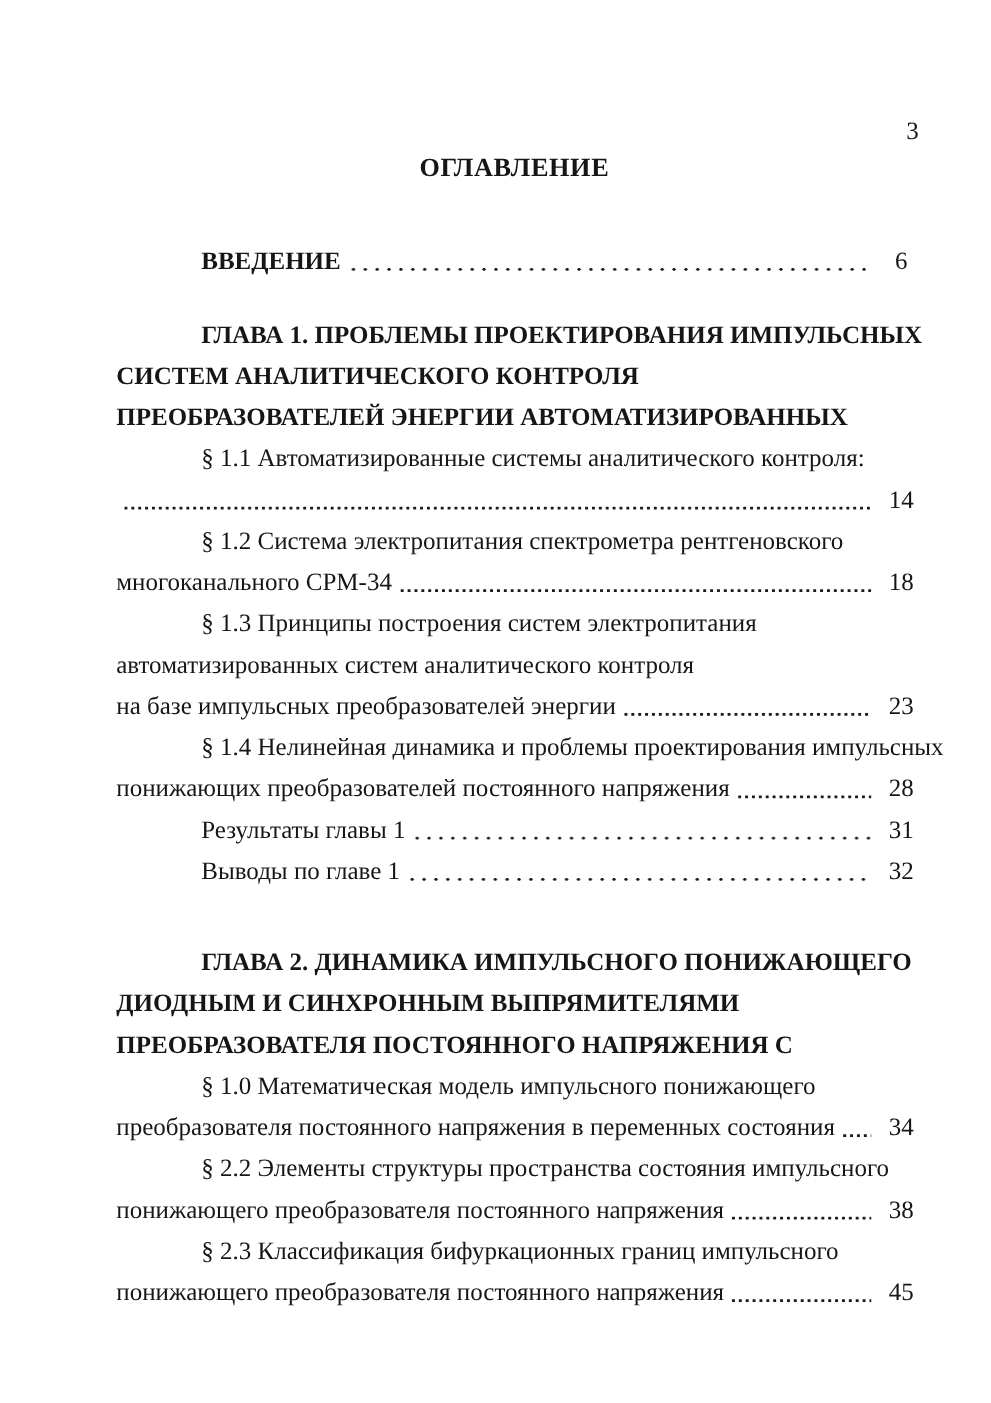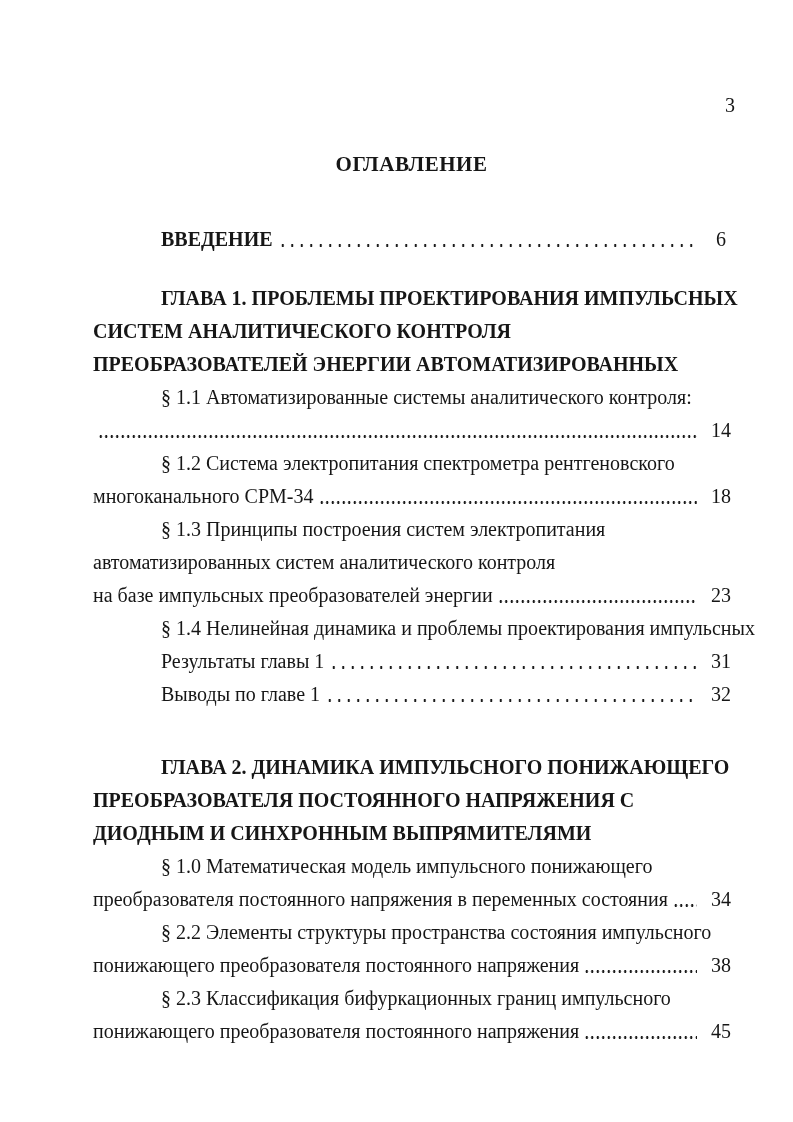--- a/index.html
+++ b/index.html
@@ -22,21 +22,20 @@
     padding: 92px 50px 0 80px;
     background: #ffffff;
   }
   .pageno-row {
     text-align: right;
     padding-right: 8px;
     font-size: 20px;
     line-height: 26px;
   }
   .doc-title {
-    margin-top: 30px;
     text-align: center;
     font-weight: bold;
     font-size: 21px;
     line-height: 33px;
     letter-spacing: 0.5px;
   }
   .toc {
     margin-top: 0;
   }
   .row {
@@ -138,45 +137,50 @@
       <div class="row">
         <span class="text">на базе импульсных преобразователей энергии</span>
         <span class="leader leader-dense"></span>
         <span class="pagenum">23</span>
       </div>
       <div class="row indent">
         <span class="text">§ 1.4 Нелинейная динамика и проблемы проектирования импульсных</span>
         <span class="leader leader-none"></span>
         <span class="pagenum"></span>
       </div>
+      <div class="row">
+        <span class="text">понижающих преобразователей постоянного напряжения</span>
+        <span class="leader leader-dense"></span>
+        <span class="pagenum">28</span>
+      </div>
       <div class="row indent">
         <span class="text">Результаты главы 1</span>
         <span class="leader leader-wide"></span>
         <span class="pagenum">31</span>
       </div>
       <div class="row indent">
         <span class="text">Выводы по главе 1</span>
         <span class="leader leader-wide"></span>
         <span class="pagenum">32</span>
       </div>
       <div class="row bold indent gap-large">
         <span class="text">ГЛАВА 2. ДИНАМИКА ИМПУЛЬСНОГО ПОНИЖАЮЩЕГО</span>
         <span class="leader leader-none"></span>
         <span class="pagenum"></span>
       </div>
       <div class="row bold">
+        <span class="text">ДИОДНЫМ И СИНХРОННЫМ ВЫПРЯМИТЕЛЯМИ</span>
+        <span class="leader leader-none"></span>
+        <span class="pagenum"></span>
+      </div>
+      <div class="row bold">
         <span class="text">ПРЕОБРАЗОВАТЕЛЯ ПОСТОЯННОГО НАПРЯЖЕНИЯ С</span>
         <span class="leader leader-none"></span>
         <span class="pagenum"></span>
       </div>
-      <div class="row bold">
-        <span class="text">ДИОДНЫМ И СИНХРОННЫМ ВЫПРЯМИТЕЛЯМИ</span>
-        <span class="leader leader-none"></span>
-        <span class="pagenum"></span>
-      </div>
       <div class="row indent">
         <span class="text">§ 1.0 Математическая модель импульсного понижающего</span>
         <span class="leader leader-none"></span>
         <span class="pagenum"></span>
       </div>
       <div class="row">
         <span class="text">преобразователя постоянного напряжения  в переменных состояния</span>
         <span class="leader leader-dense"></span>
         <span class="pagenum">34</span>
       </div>

